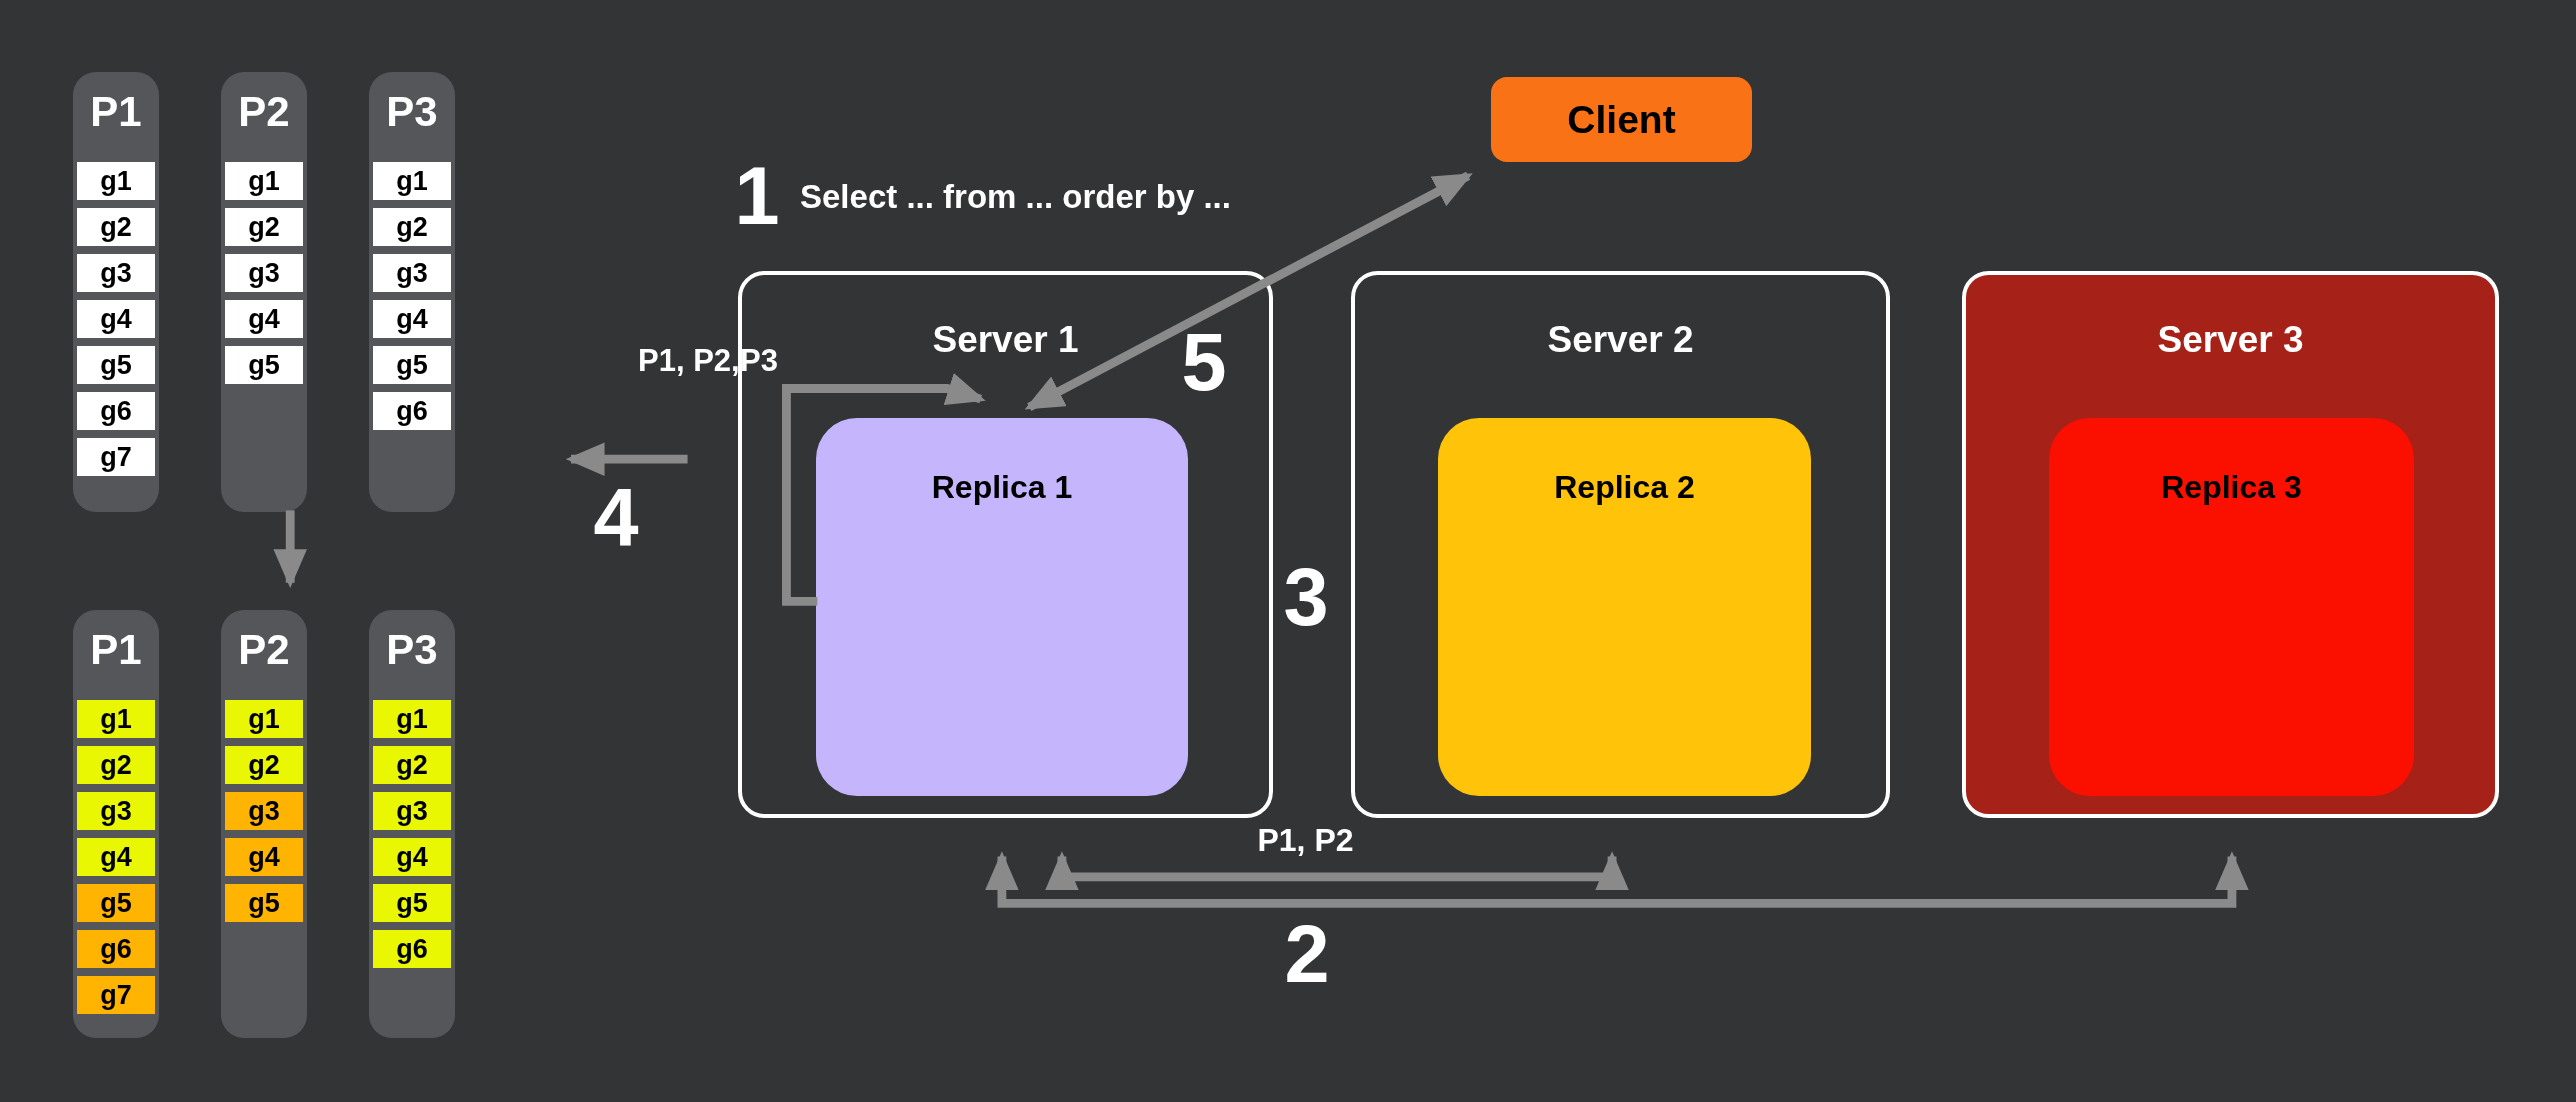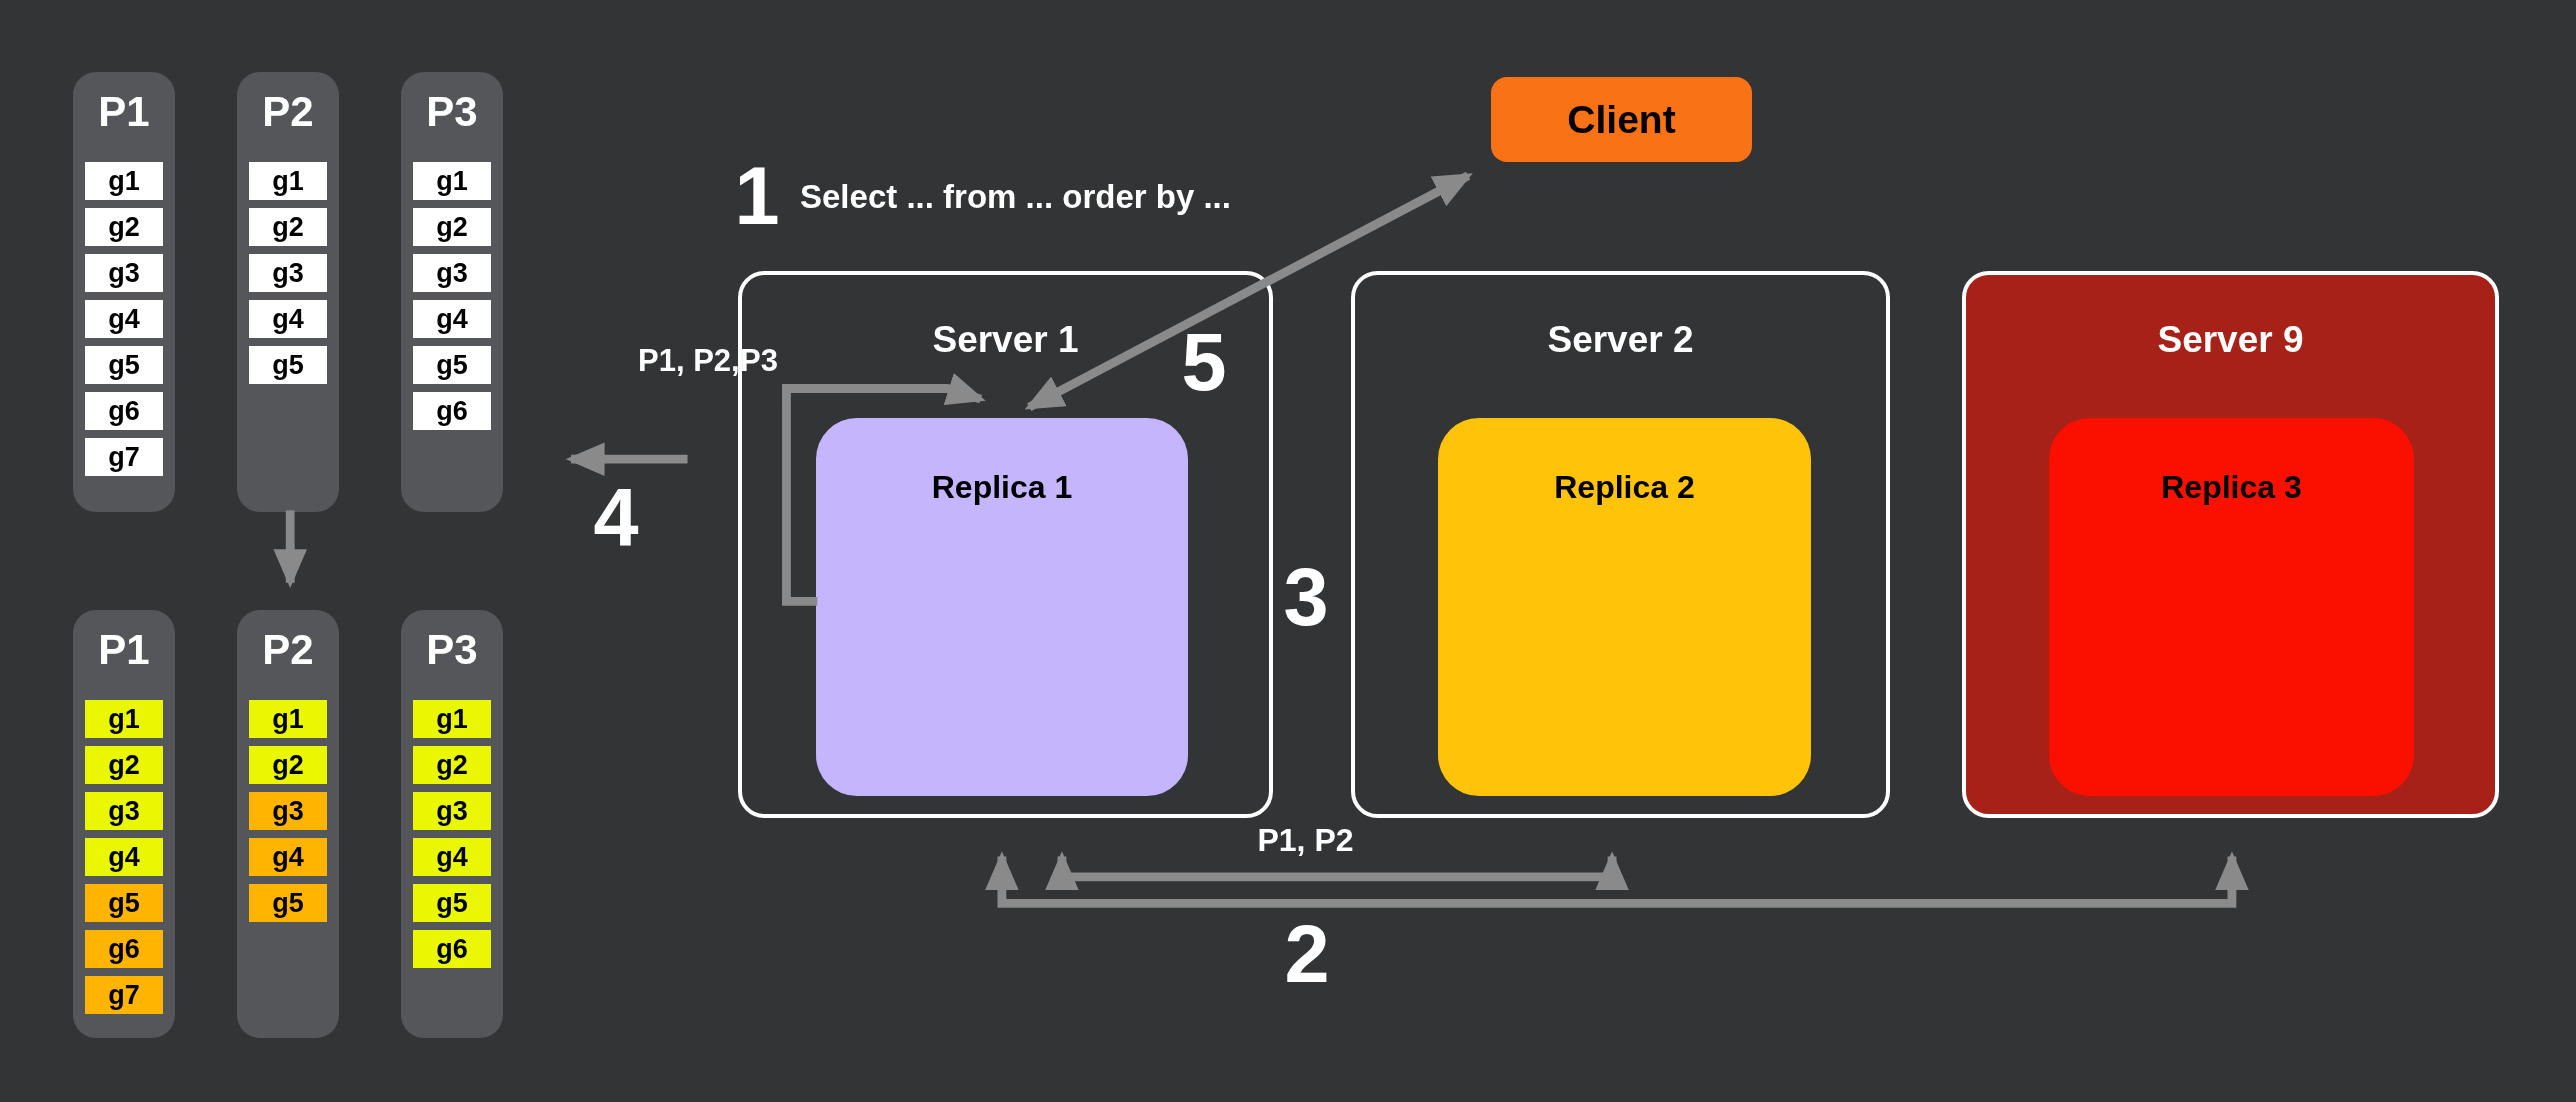--- a/index.html
+++ b/index.html
@@ -4,21 +4,21 @@
 <style>
   html,body{margin:0;padding:0;background:#232323;}
   .canvas{
     position:relative;width:2576px;height:1102px;background:#333436;
     overflow:hidden;font-family:"Liberation Sans",sans-serif;
   }
   
   .pgroup{position:absolute;display:flex;gap:62px;}
   #top-partitions{left:73px;top:72px;}
   #bottom-partitions{left:73px;top:610px;}
-  .pcol{width:102px;background:#54565a;border-radius:23px;display:flex;flex-direction:column;align-items:center;}
+  .pcol{width:86px;background:#54565a;border-radius:23px;display:flex;flex-direction:column;align-items:center;}
   #top-partitions .pcol{height:440px;}
   #bottom-partitions .pcol{height:428px;}
   .pcol-title{margin-top:14px;color:#fff;font-weight:700;font-size:42px;line-height:51px;}
   .pcells{margin-top:25px;display:flex;flex-direction:column;gap:8px;}
   .pcell{width:78px;height:38px;text-align:center;font-weight:700;font-size:27px;line-height:39px;color:#000;}
   .tone-white{background:#ffffff;}
   .tone-yellow{background:#e9f702;}
   .tone-orange{background:#ffb402;}
   
   .server{position:absolute;top:271px;height:547px;border:4.4px solid #ffffff;border-radius:26.5px;box-sizing:border-box;}
@@ -132,21 +132,21 @@
       <div class="replica-name">Replica 1</div>
     </div>
   </div>
   <div class="server" id="server2">
     <div class="server-name">Server 2</div>
     <div class="replica" id="replica2">
       <div class="replica-name">Replica 2</div>
     </div>
   </div>
   <div class="server" id="server3">
-    <div class="server-name">Server 9</div>
+    <div class="server-name">Server 3</div>
     <div class="replica" id="replica3">
       <div class="replica-name">Replica 3</div>
     </div>
   </div>
 
   <div id="client">Client</div>
 
   <div class="step-num" id="step1">1</div>
   <div class="step-num" id="step2">2</div>
   <div class="step-num" id="step3">3</div>

